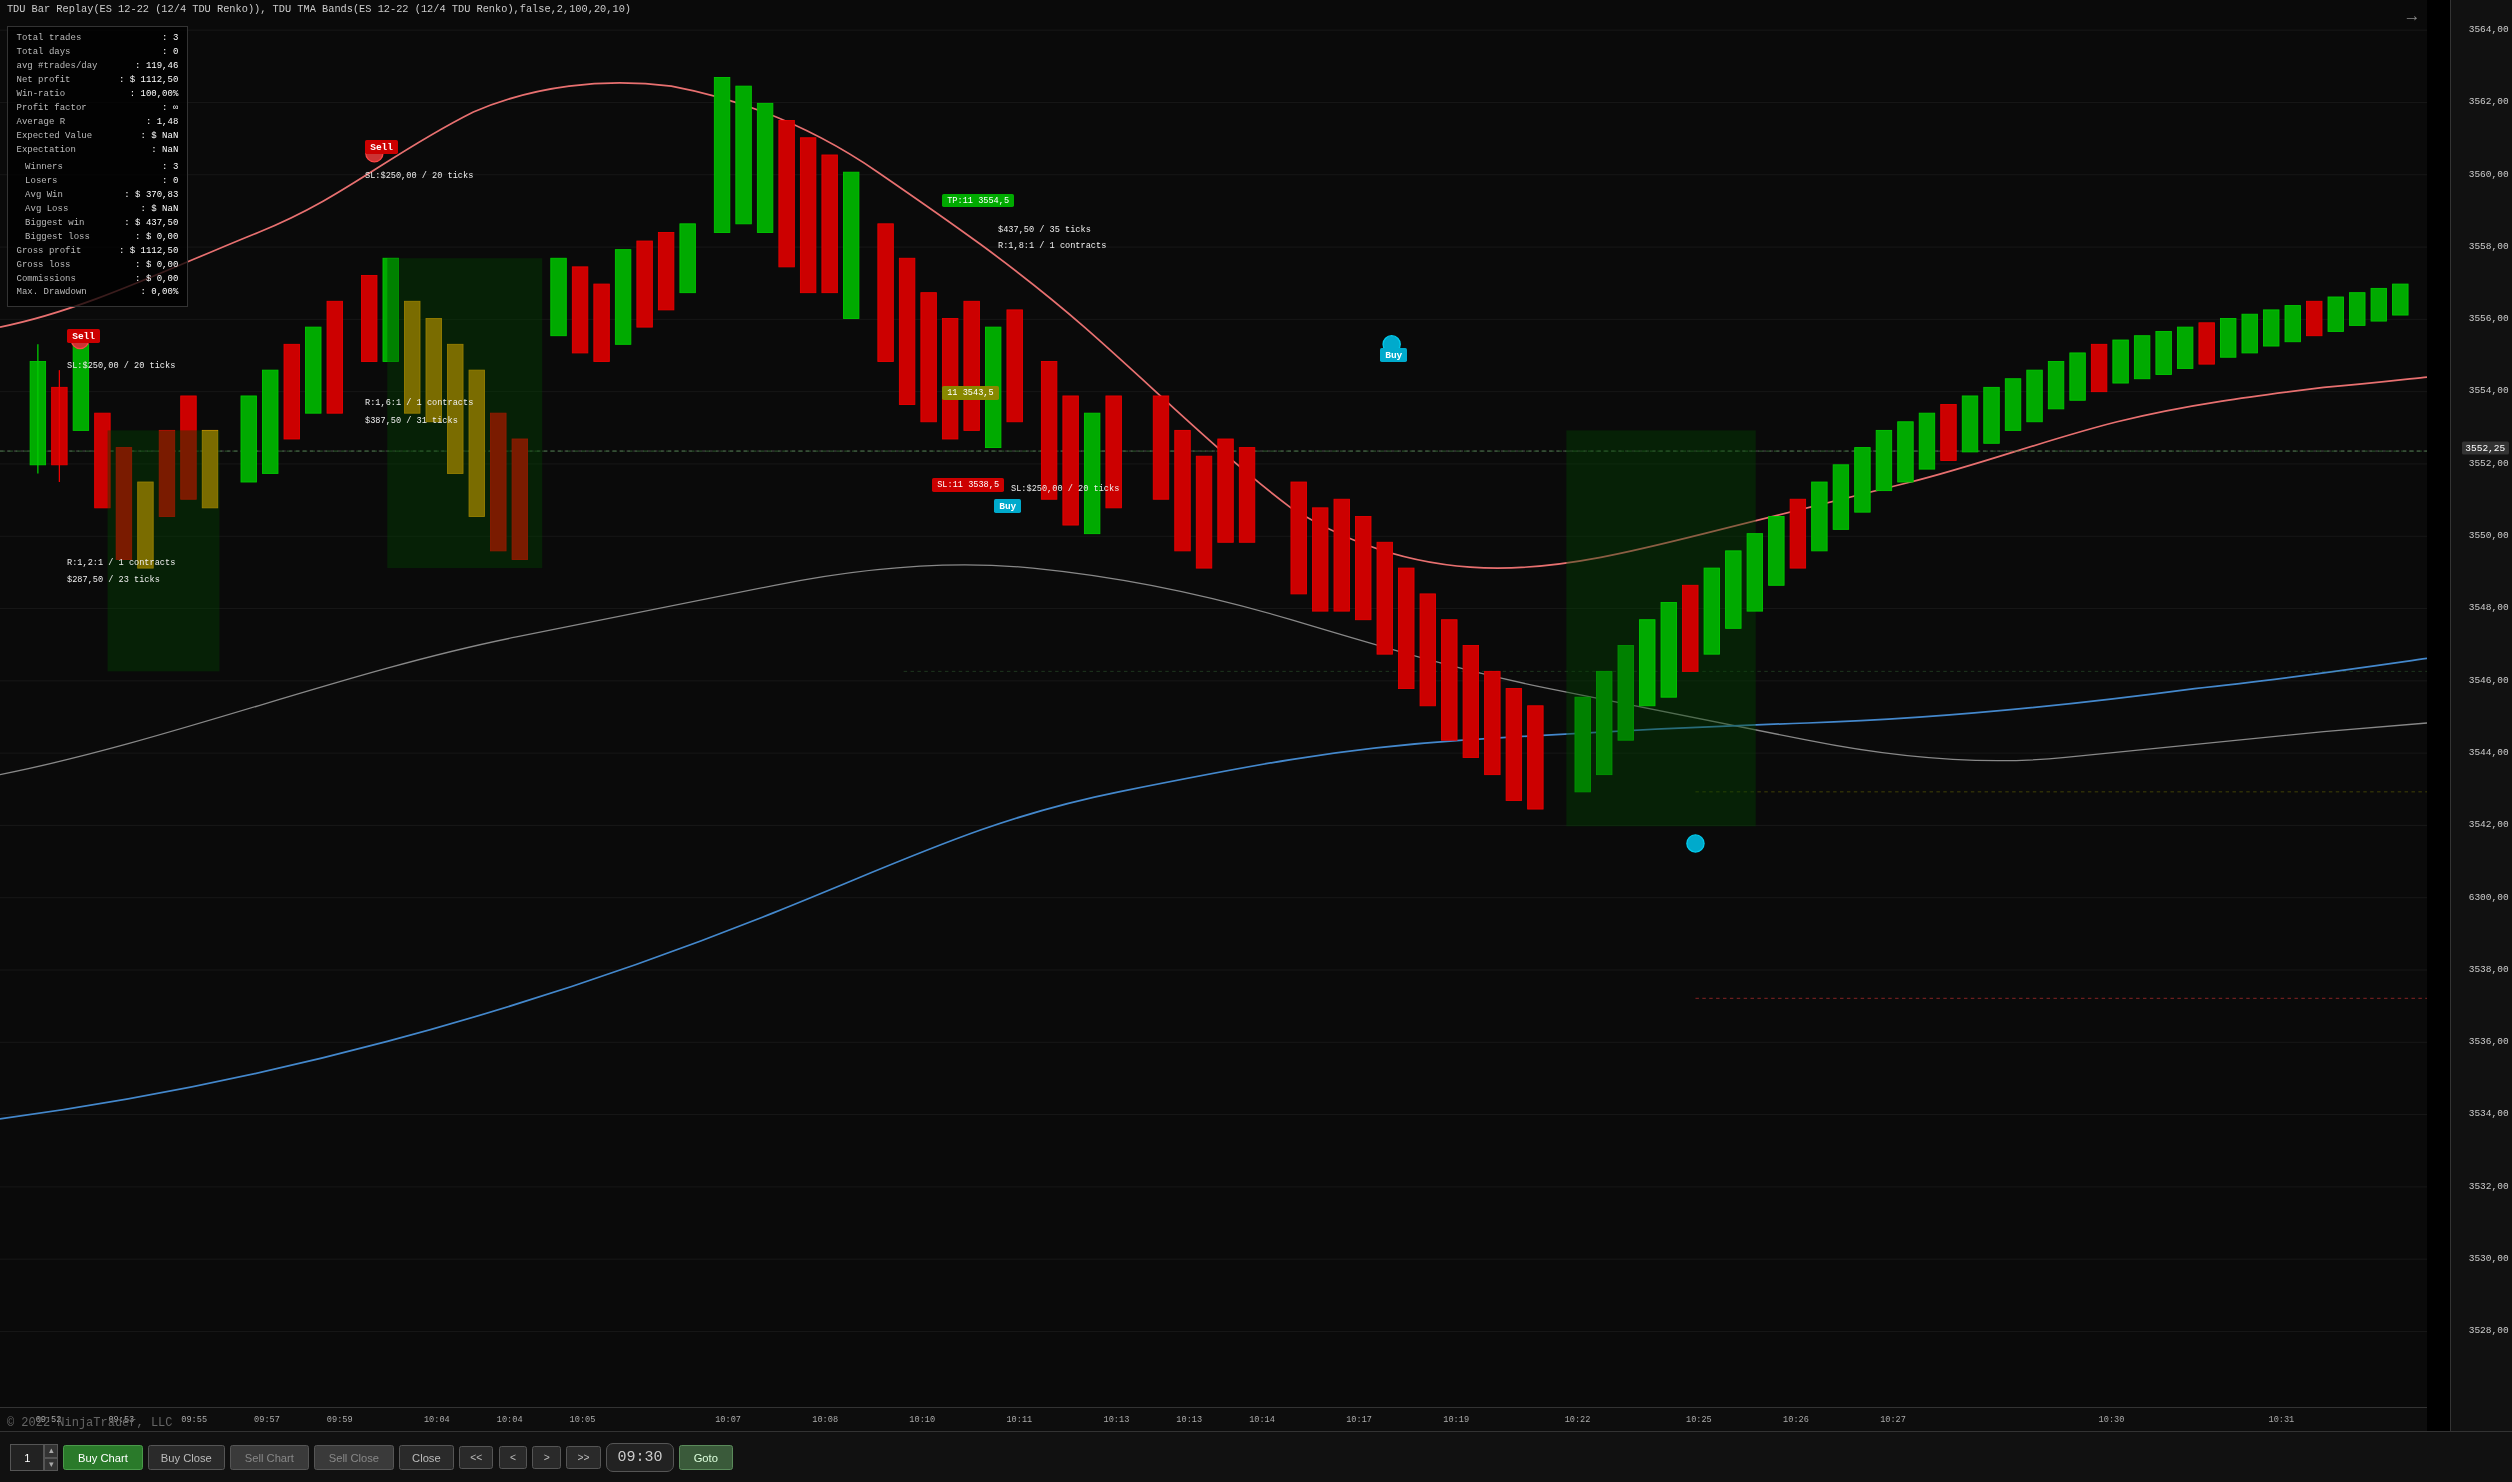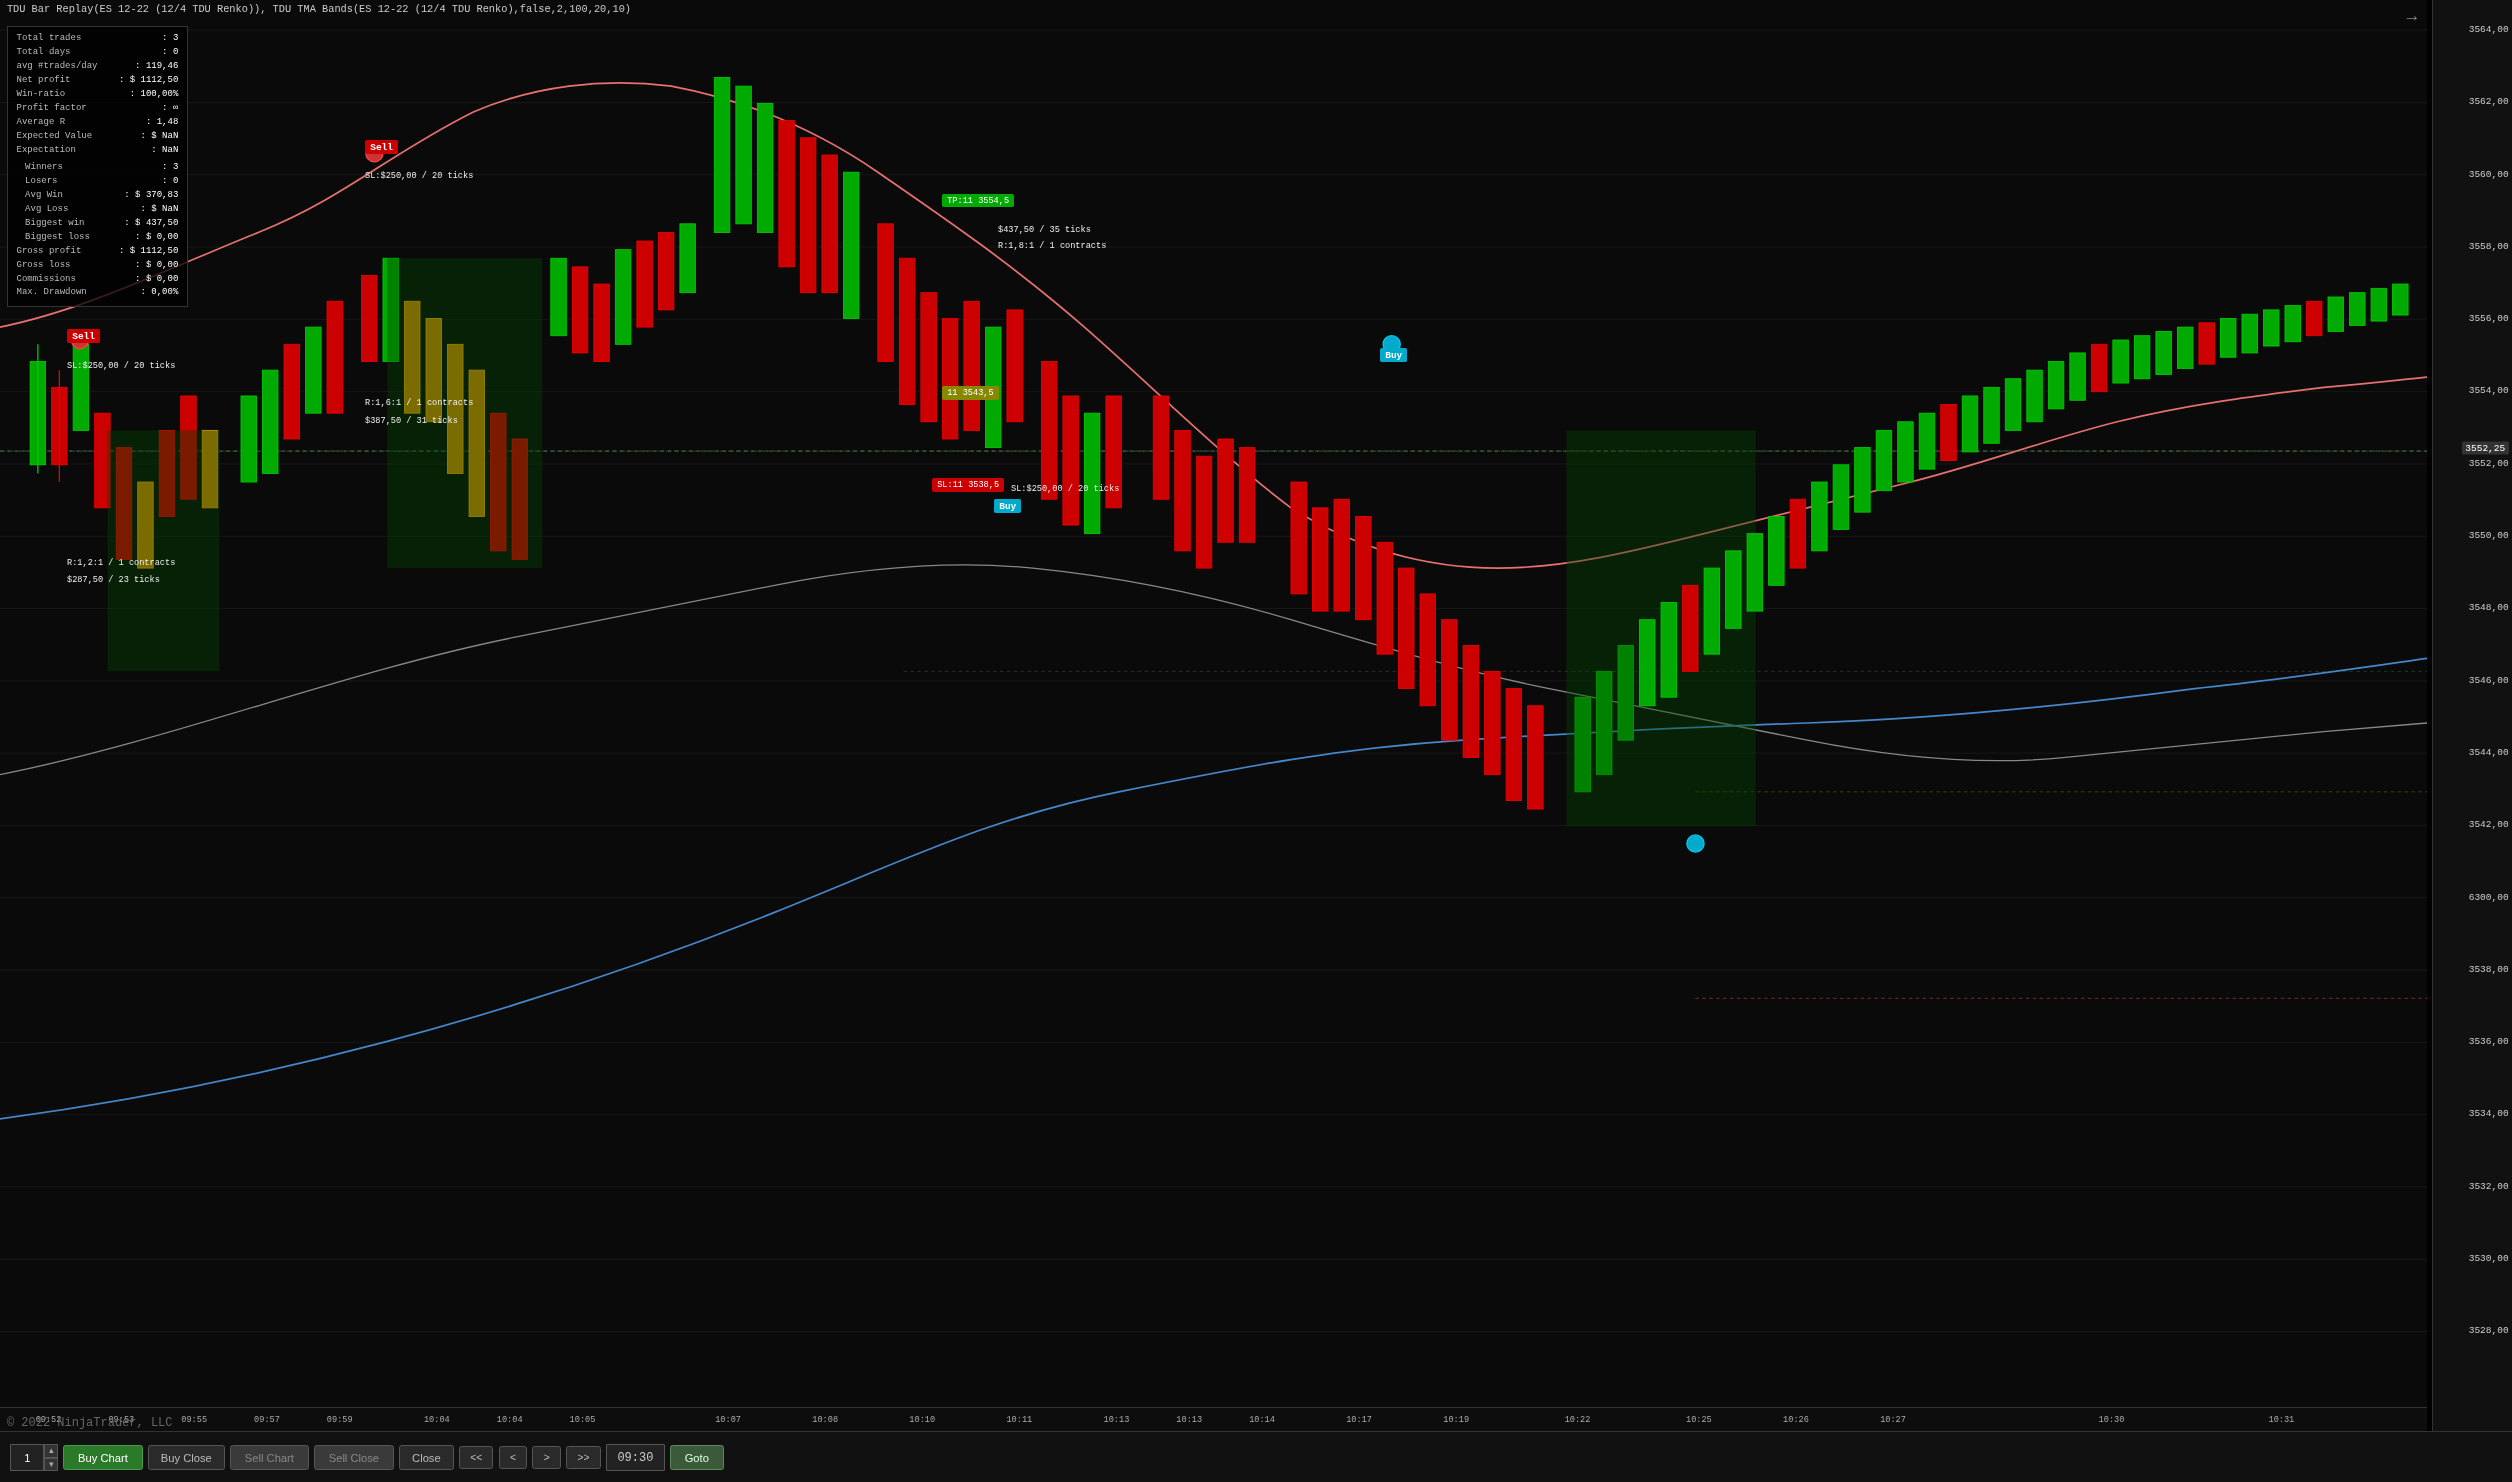--- a/index.html
+++ b/index.html
@@ -55,21 +55,21 @@
       height: 1446px;
       background: #0a0a0a;
       overflow: hidden;
     }
 
     
     #price-axis {
       position: absolute;
       top: 0;
       right: 0;
-      width: 80px;
+      width: 62px;
       height: 1446px;
       background: #111;
       border-left: 0.9px solid #333;
       z-index: 5;
     }
     .price-tick {
       position: absolute;
       right: 3.4px;
       font-size: 9.5px;
       color: #ccc;
@@ -176,22 +176,22 @@
       padding: 5.2px 10.3px;
       font-size: 10.3px;
       cursor: pointer;
       border-radius: 2.6px;
     }
     .btn-time {
       background: #222;
       border: 0.9px solid #555;
       color: #ccc;
       padding: 5.2px 10.3px;
-      font-size: 12px;
-      border-radius: 1px;
+      font-size: 15px;
+      border-radius: 7px;
     }
     .btn-goto {
       background: #3a5a3a;
       border: 0.9px solid #5a8a5a;
       color: #dfd;
       padding: 5.2px 13.8px;
       font-size: 11.2px;
       cursor: pointer;
       border-radius: 2.6px;
     }

